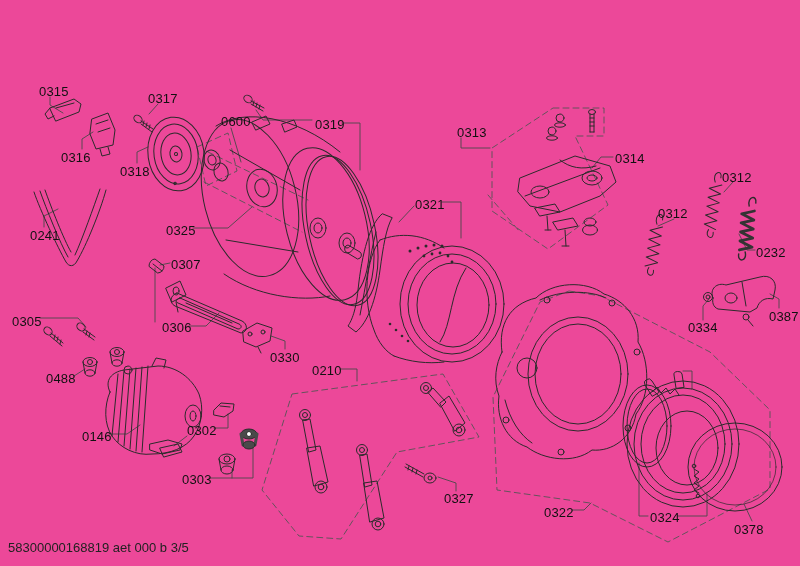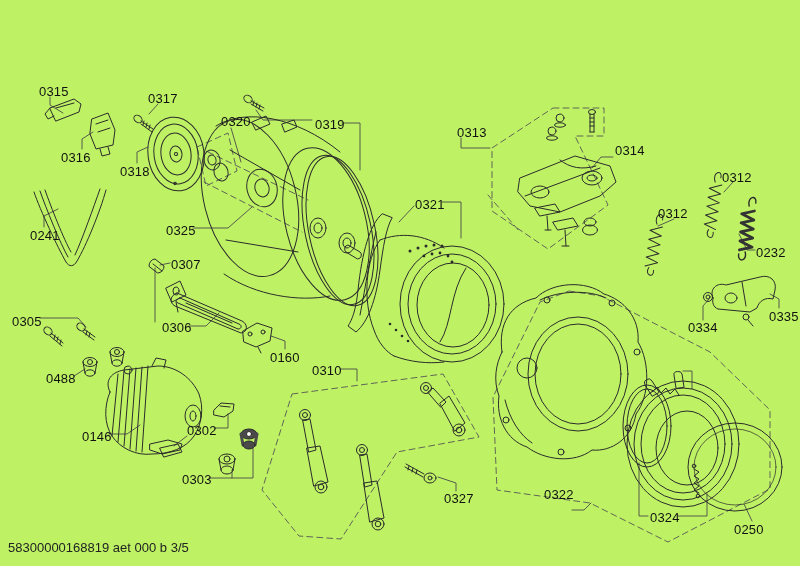--- a/index.html
+++ b/index.html
@@ -1,16 +1,16 @@
 <!DOCTYPE html>
 <html><head>
 <meta charset="utf-8">
 <style>
   html,body{margin:0;padding:0;background:#fff;}
-  .canvas{position:relative;width:800px;height:566px;background:#bef264;overflow:hidden;
+  .canvas{position:relative;width:800px;height:566px;background:#ec4899;overflow:hidden;
           font-family:"Liberation Sans",sans-serif;}
   .canvas svg{position:absolute;left:0;top:0;}
   .part-label{position:absolute;font-size:13px;color:#111;letter-spacing:.2px;white-space:nowrap;line-height:1;}
   .doc-code{position:absolute;left:8px;top:540px;font-size:13px;color:#222;}
 </style>
 </head>
 <body>
 
 <div class="canvas">
 
@@ -354,41 +354,41 @@
       <ellipse cx="735" cy="467" rx="47" ry="44"></ellipse>
       <ellipse cx="735" cy="467" rx="41" ry="38" opacity="0.7"></ellipse>
     </g>
   </g>
 </svg>
 
 <div class="part-label" style="left:39px;top:85px">0315</div>
 <div class="part-label" style="left:148px;top:92px">0317</div>
 <div class="part-label" style="left:61px;top:151px">0316</div>
 <div class="part-label" style="left:120px;top:165px">0318</div>
-<div class="part-label" style="left:221px;top:115px">0320</div>
+<div class="part-label" style="left:221px;top:115px">0600</div>
 <div class="part-label" style="left:315px;top:118px">0319</div>
 <div class="part-label" style="left:457px;top:126px">0313</div>
-<div class="part-label" style="left:615px;top:144px">0314</div>
+<div class="part-label" style="left:615px;top:152px">0314</div>
 <div class="part-label" style="left:722px;top:171px">0312</div>
 <div class="part-label" style="left:658px;top:207px">0312</div>
 <div class="part-label" style="left:756px;top:246px">0232</div>
 <div class="part-label" style="left:30px;top:229px">0241</div>
 <div class="part-label" style="left:166px;top:224px">0325</div>
 <div class="part-label" style="left:415px;top:198px">0321</div>
 <div class="part-label" style="left:171px;top:258px">0307</div>
 <div class="part-label" style="left:162px;top:321px">0306</div>
 <div class="part-label" style="left:12px;top:315px">0305</div>
-<div class="part-label" style="left:270px;top:351px">0160</div>
+<div class="part-label" style="left:270px;top:351px">0330</div>
 <div class="part-label" style="left:46px;top:372px">0488</div>
 <div class="part-label" style="left:688px;top:321px">0334</div>
-<div class="part-label" style="left:769px;top:310px">0335</div>
-<div class="part-label" style="left:312px;top:364px">0310</div>
+<div class="part-label" style="left:769px;top:310px">0387</div>
+<div class="part-label" style="left:312px;top:364px">0210</div>
 <div class="part-label" style="left:82px;top:430px">0146</div>
 <div class="part-label" style="left:187px;top:424px">0302</div>
 <div class="part-label" style="left:182px;top:473px">0303</div>
 <div class="part-label" style="left:444px;top:492px">0327</div>
-<div class="part-label" style="left:544px;top:488px">0322</div>
+<div class="part-label" style="left:544px;top:506px">0322</div>
 <div class="part-label" style="left:650px;top:511px">0324</div>
-<div class="part-label" style="left:734px;top:523px">0250</div>
+<div class="part-label" style="left:734px;top:523px">0378</div>
 
 <div class="doc-code">58300000168819 aet 000 b 3/5</div>
 
 </div>
 
 </body></html>

